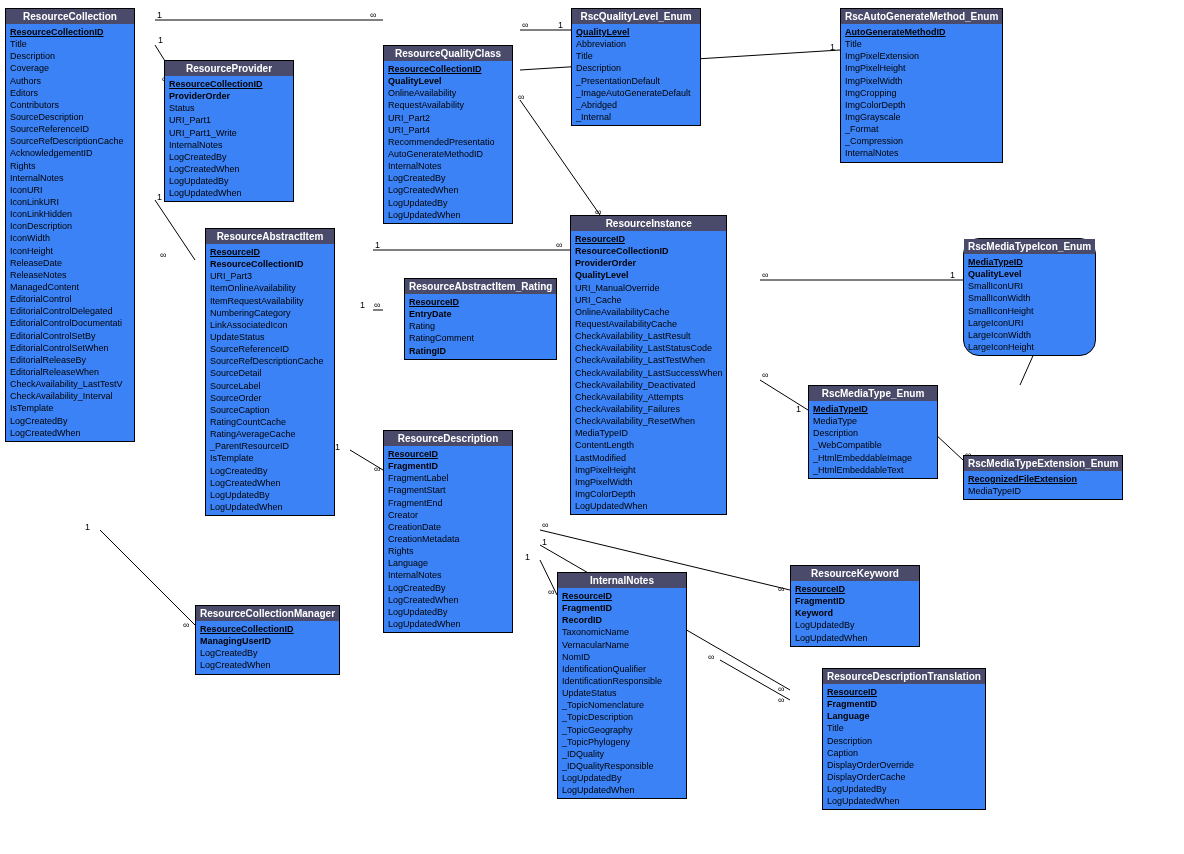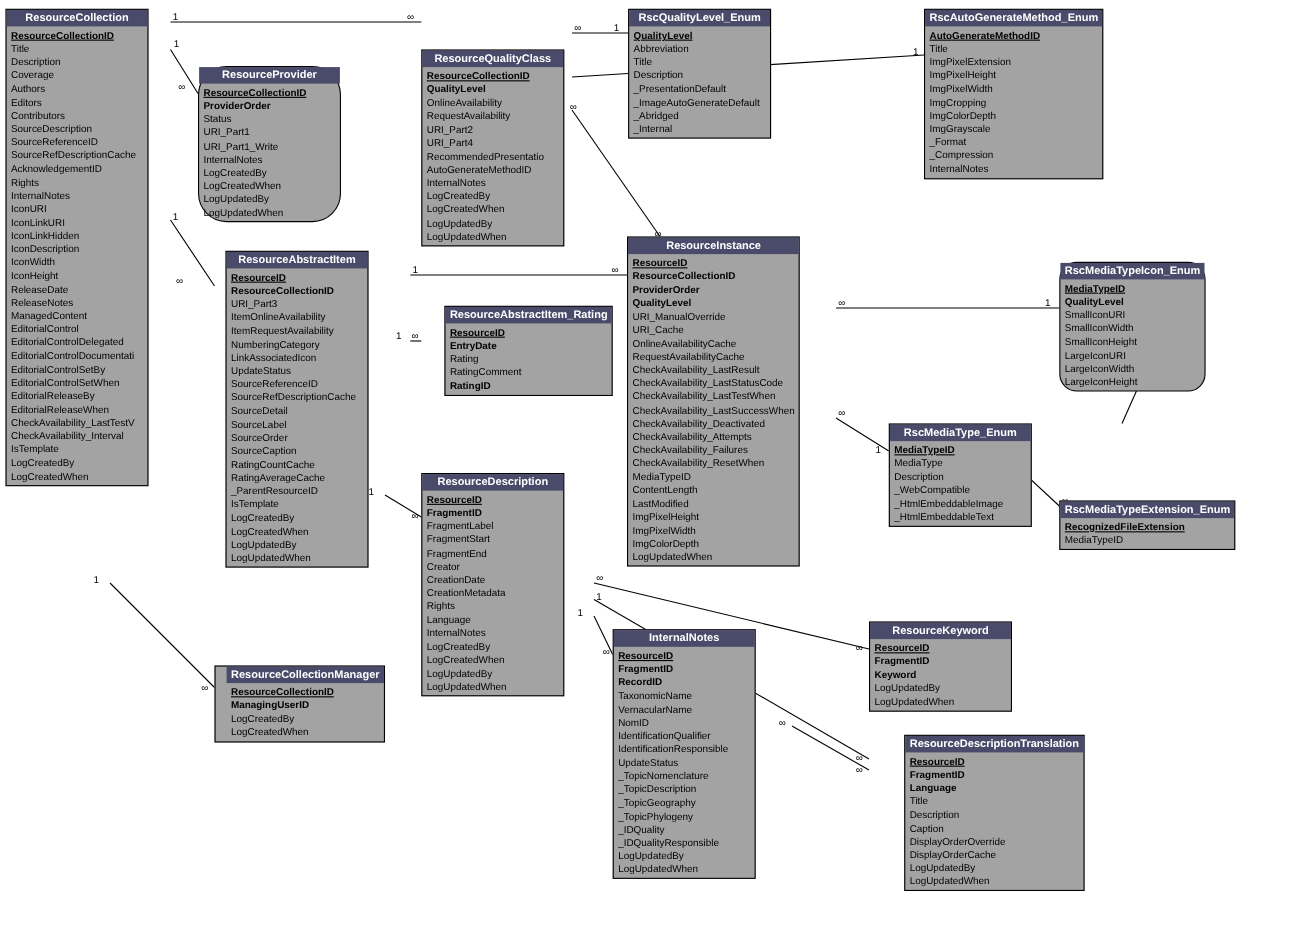--- a/index.html
+++ b/index.html
@@ -14,21 +14,21 @@
     }
     .diagram-container {
       position: relative;
       width: 1184px;
       height: 854px;
       background: #ffffff;
     }
     .entity-box {
       position: absolute;
       border: 1px solid #000;
-      background: #a3a3a3;
+      background: #3b82f6;
       min-width: 130px;
     }
     .entity-header {
       background: #4a4a6a;
       color: #ffffff;
       font-weight: bold;
       padding: 2px 4px;
       font-size: 10px;
       text-align: center;
     }
@@ -170,21 +170,21 @@
         <div class="field">EditorialControlSetWhen</div>
         <div class="field">EditorialReleaseBy</div>
         <div class="field">EditorialReleaseWhen</div>
         <div class="field">CheckAvailability_LastTestV</div>
         <div class="field">CheckAvailability_Interval</div>
         <div class="field">IsTemplate</div>
         <div class="field">LogCreatedBy</div>
         <div class="field">LogCreatedWhen</div>
       </div>
     </div>
-    <div class="entity-box" style="left: 180px; top: 60px; border-radius: 26px;">
+    <div class="entity-box" style="left: 164px; top: 60px;">
       <div class="entity-header">ResourceProvider</div>
       <div class="entity-body">
         <div class="field pk">ResourceCollectionID</div>
         <div class="field bold">ProviderOrder</div>
         <div class="field">Status</div>
         <div class="field">URI_Part1</div>
         <div class="field">URI_Part1_Write</div>
         <div class="field">InternalNotes</div>
         <div class="field">LogCreatedBy</div>
         <div class="field">LogCreatedWhen</div>
@@ -317,21 +317,21 @@
         <div class="field">CreationMetadata</div>
         <div class="field">Rights</div>
         <div class="field">Language</div>
         <div class="field">InternalNotes</div>
         <div class="field">LogCreatedBy</div>
         <div class="field">LogCreatedWhen</div>
         <div class="field">LogUpdatedBy</div>
         <div class="field">LogUpdatedWhen</div>
       </div>
     </div>
-    <div class="entity-box" style="left: 195px; top: 605px; padding-left: 10px;">
+    <div class="entity-box" style="left: 195px; top: 605px;">
       <div class="entity-header">ResourceCollectionManager</div>
       <div class="entity-body">
         <div class="field pk">ResourceCollectionID</div>
         <div class="field bold">ManagingUserID</div>
         <div class="field">LogCreatedBy</div>
         <div class="field">LogCreatedWhen</div>
       </div>
     </div>
     <div class="entity-box" style="left: 557px; top: 572px;">
       <div class="entity-header">InternalNotes</div>

